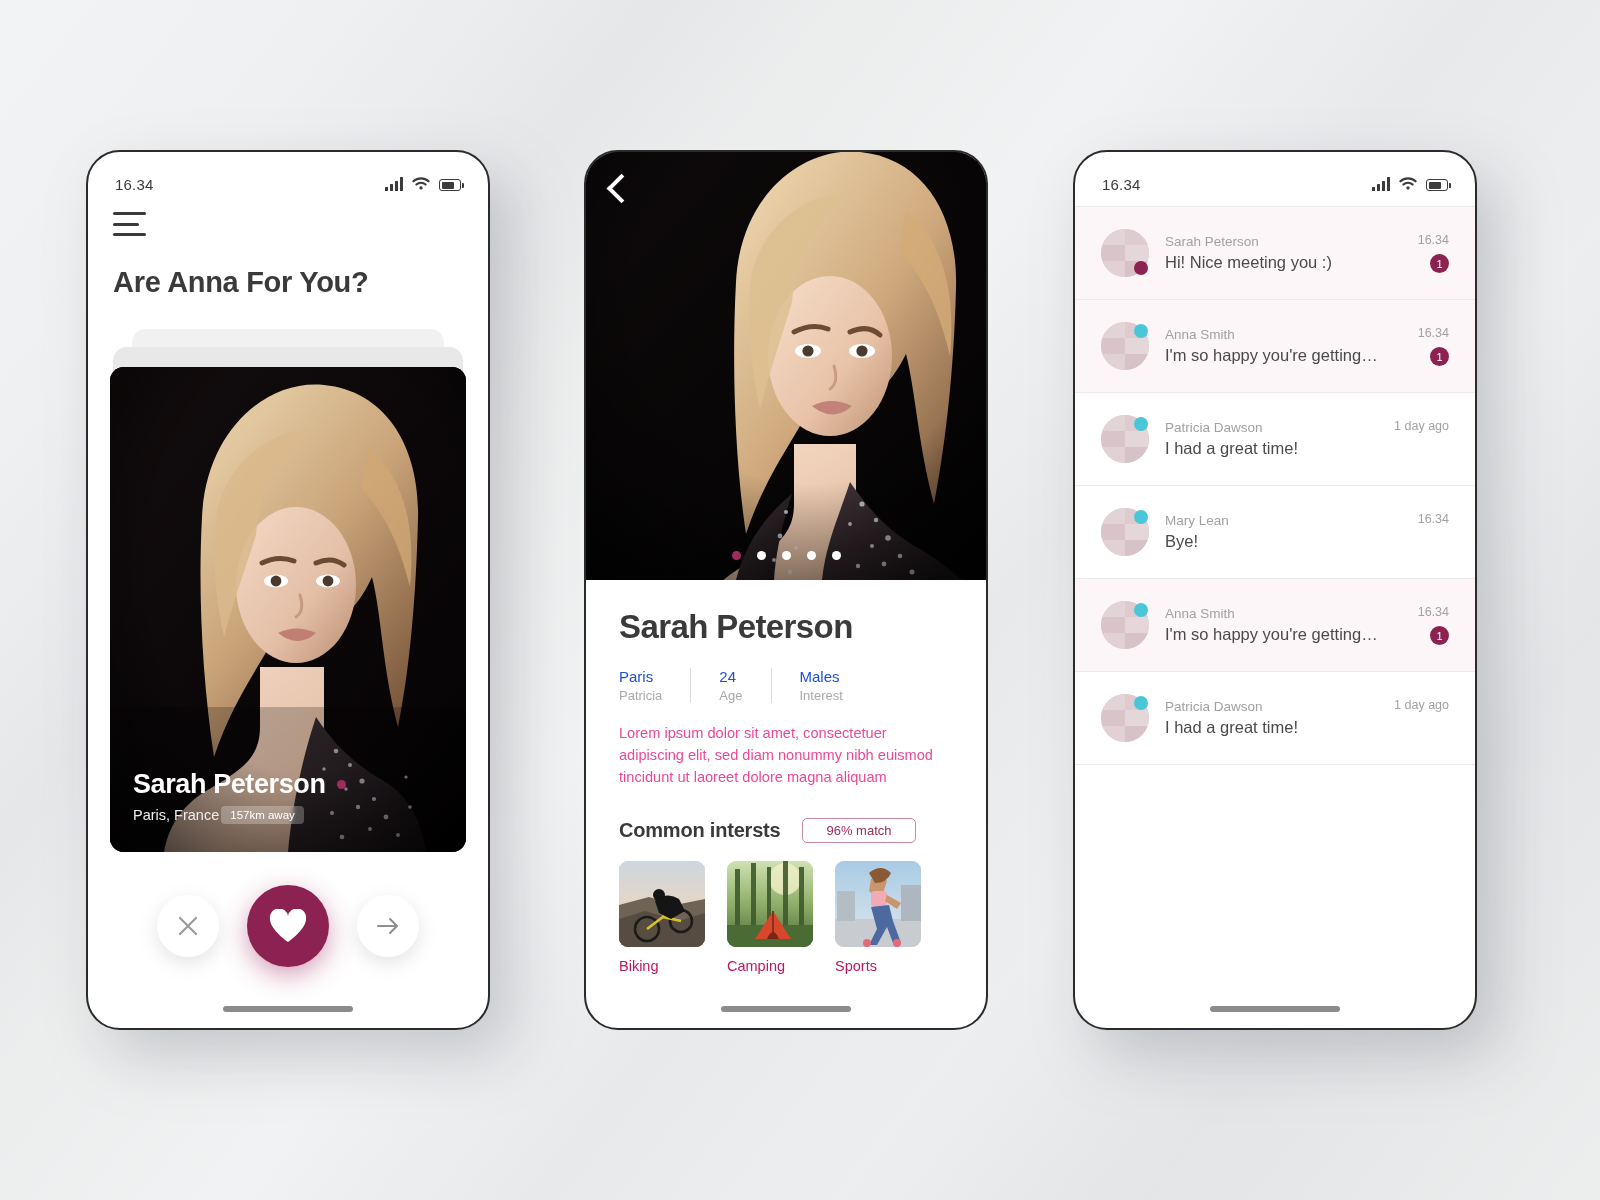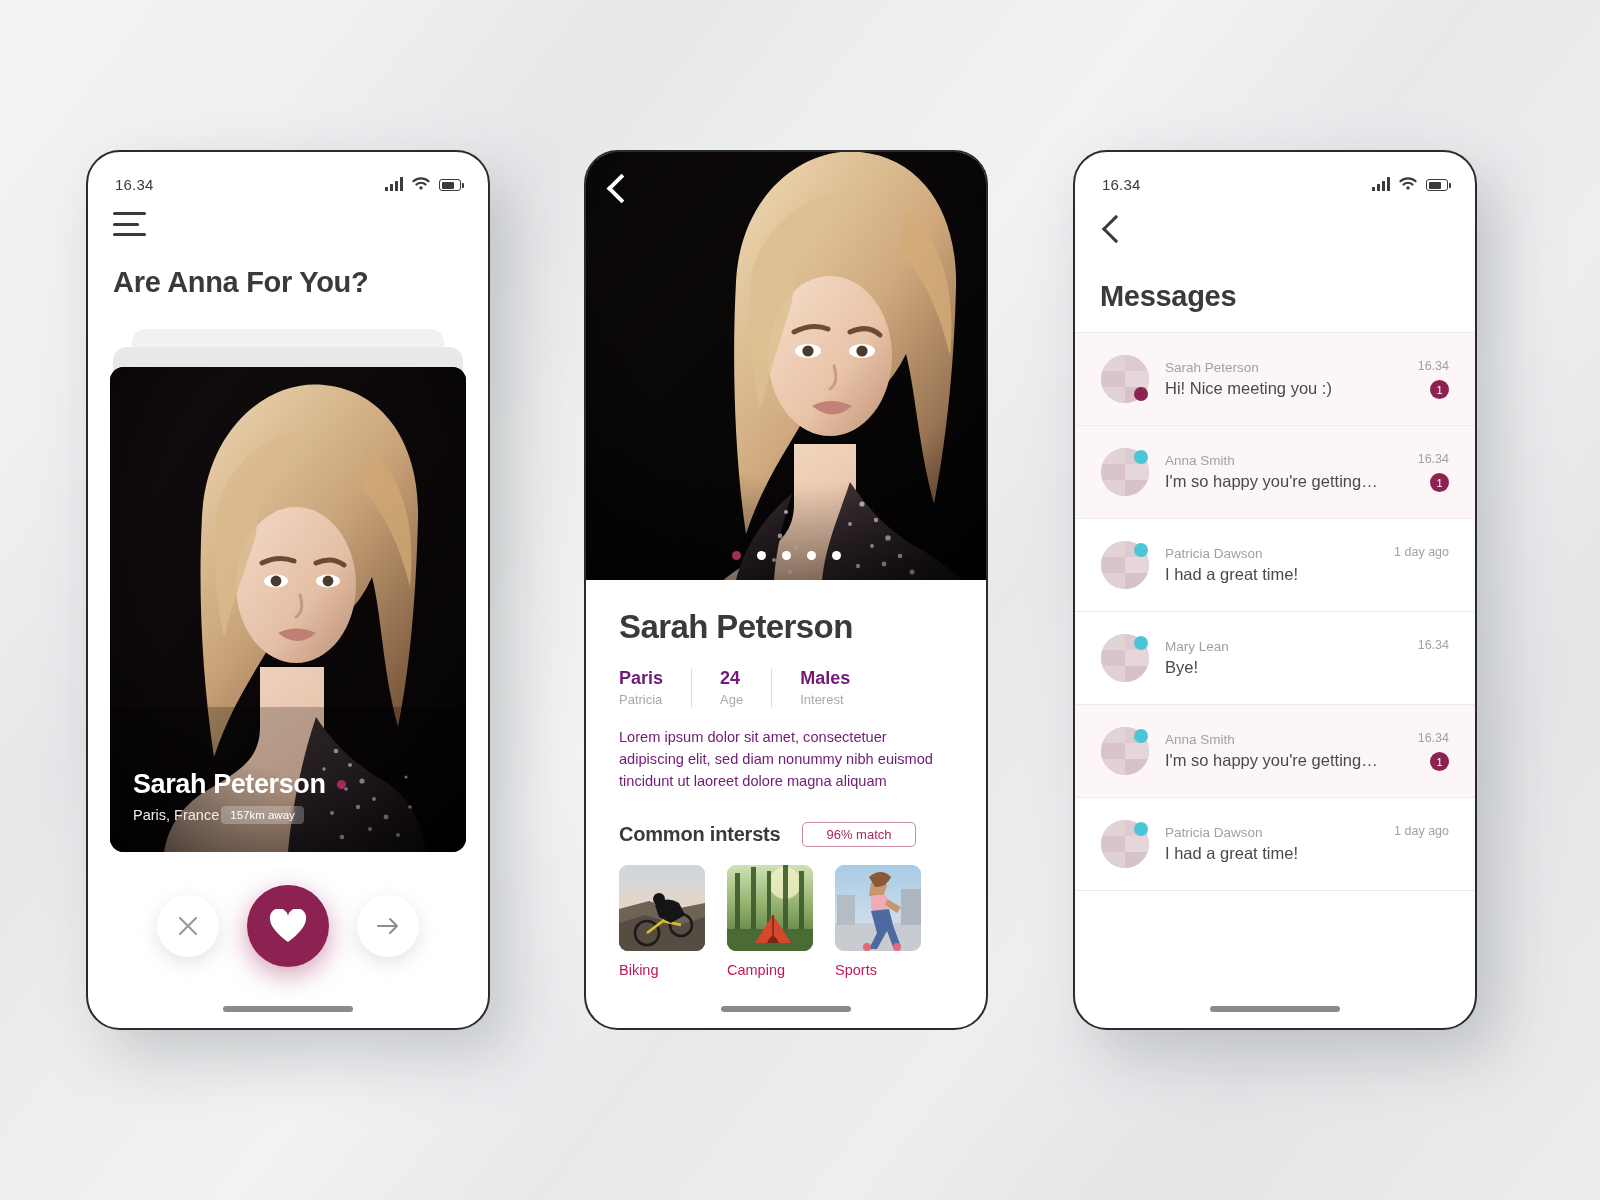--- a/index.html
+++ b/index.html
@@ -109,23 +109,23 @@
   .p2-back { position:absolute; left:19px; top:17px; z-index:3; }
   .dots { position:absolute; left:0; right:0; bottom:20px;
     display:flex; justify-content:center; gap:16px; z-index:3; }
   .dots i { width:9px;height:9px;border-radius:50%;background:#fff;display:block;cursor:pointer; }
   .dots i.on { background:#a02b5e; }
   .p2-body { padding:28px 33px 0 33px; }
   .p2-name { font-size:33px; font-weight:bold; color:#3a3a3a; letter-spacing:-.6px; }
   .stats { display:flex; margin-top:22px; }
   .stat { padding-right:28px; margin-right:28px; border-right:1px solid #dcdcdc; }
   .stat:last-child { border-right:none; }
-  .stat .v { font-size:18px; font-weight:bold; color:#701a75; }
+  .stat .v { font-size:15px; font-weight:normal; color:#1d4ed8; }
   .stat .l { font-size:13px; color:#a9a9a9; margin-top:3px; }
-  .bio { margin-top:19px; font-size:14.6px; line-height:1.52; color:#701a75; }
+  .bio { margin-top:19px; font-size:14.6px; line-height:1.52; color:#ec4899; }
   .ci-head { display:flex; align-items:center; gap:22px; margin-top:29px; }
   .ci-title { font-size:20px; font-weight:bold; color:#3a3a3a; letter-spacing:-.2px; }
   .ci-badge { font-size:13px; color:#a02b5e; border:1.4px solid #c78aa5;
     border-radius:5px; padding:4px 23px; }
   .interests { display:flex; gap:22px; margin-top:18px; }
   .intr { width:86px; }
   .intr .thumb { width:86px; height:86px; border-radius:9px; overflow:hidden;
     position:relative; background:#ddd; }
   .intr .lab { margin-top:11px; font-size:14.5px; color:#be185d; }
 
@@ -497,24 +497,20 @@
             <path d="M4.4 7.6a6.8 6.8 0 019.2 0" stroke="#3b3b3b" stroke-width="2.1" fill="none" stroke-linecap="round"></path>
             <path d="M1.4 4.3a11.2 11.2 0 0115.2 0" stroke="#3b3b3b" stroke-width="2.1" fill="none" stroke-linecap="round"></path>
           </svg>
       </span>
       <span class="batt">
           <span></span>
         </span>
     </div>
   </div>
 
-  <div class="p3-head">
-    <div class="chevL"></div>
-    <div class="p3-title">Messages</div>
-  </div>
 
   <div>
     <div class="msgrow unread">
       <div class="av">
         <span class="sq">
             <b style="left:0;top:0;background:#e2d3d6"></b>
             <b style="left:50%;top:0;background:#ddcbcf"></b>
             <b style="left:0;top:33.4%;background:#d9c5c9"></b>
             <b style="left:50%;top:33.4%;background:#e4d6d9"></b>
             <b style="left:0;top:66.8%;background:#e1d1d4"></b>

